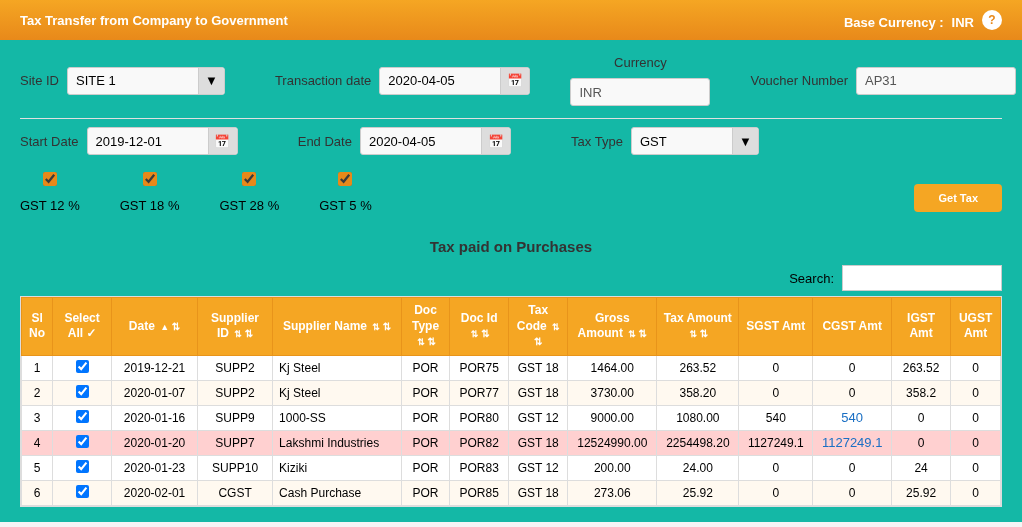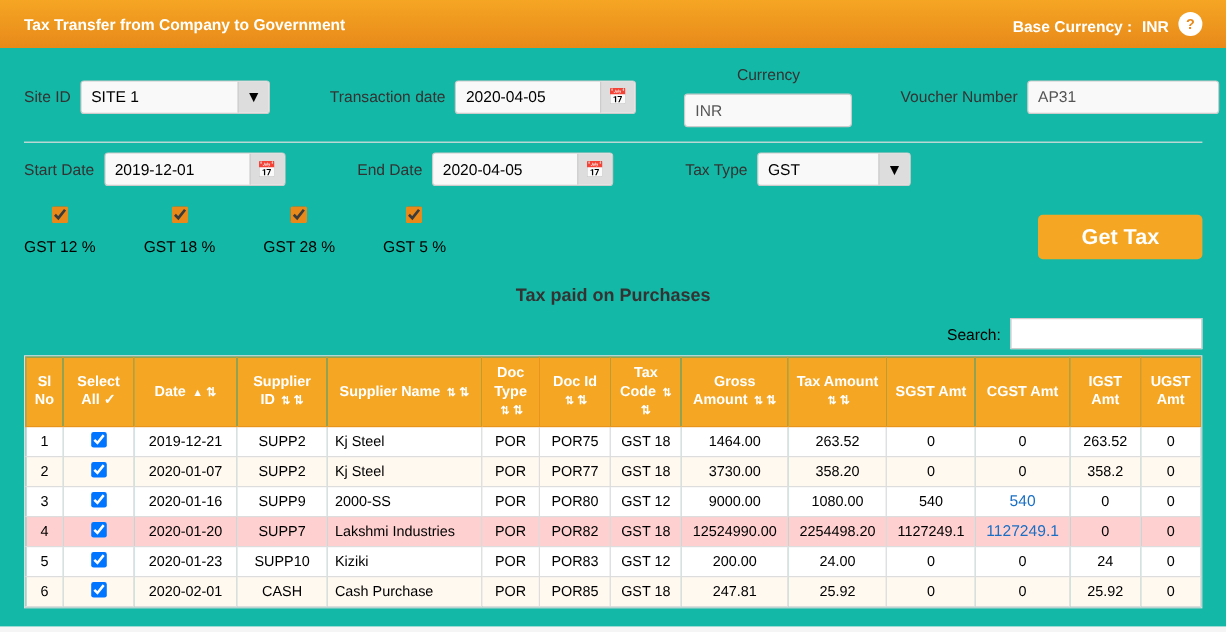--- a/index.html
+++ b/index.html
@@ -162,24 +162,24 @@
     .checkbox-group input[type="checkbox"] {
       accent-color: #e8891a;
       width: 14px;
       height: 14px;
     }
     
     .get-tax-btn {
       background: #f5a623;
       color: white;
       border: none;
-      padding: 8px 36px;
+      padding: 8px 24px;
       border-radius: 4px;
       font-weight: bold;
-      font-size: 18px;
+      font-size: 11px;
       cursor: pointer;
       margin-left: auto;
     }
     
     .checkbox-and-btn {
       display: flex;
       align-items: center;
       width: 100%;
     }
     
@@ -450,21 +450,21 @@
     <td>0</td>
     <td>0</td>
     <td>358.2</td>
     <td>0</td>
   </tr>
             <tr>
     <td>3</td>
     <td><input type="checkbox" checked="" style=""></td>
     <td>2020-01-16</td>
     <td>SUPP9</td>
-    <td class="text-left">2000-SS</td>
+    <td class="text-left">1000-SS</td>
     <td>POR</td>
     <td>POR80</td>
     <td>GST 12</td>
     <td>9000.00</td>
     <td>1080.00</td>
     <td>540</td>
     <td><span class="link-blue">540</span></td>
     <td>0</td>
     <td>0</td>
   </tr>
@@ -497,26 +497,26 @@
     <td>24.00</td>
     <td>0</td>
     <td>0</td>
     <td>24</td>
     <td>0</td>
   </tr>
             <tr>
     <td>6</td>
     <td><input type="checkbox" checked="" style=""></td>
     <td>2020-02-01</td>
-    <td>CASH</td>
+    <td>CGST</td>
     <td class="text-left">Cash Purchase</td>
     <td>POR</td>
     <td>POR85</td>
     <td>GST 18</td>
-    <td>247.81</td>
+    <td>273.06</td>
     <td>25.92</td>
     <td>0</td>
     <td>0</td>
     <td>25.92</td>
     <td>0</td>
   </tr>
           </tbody>
       </table>
     </div>
 

